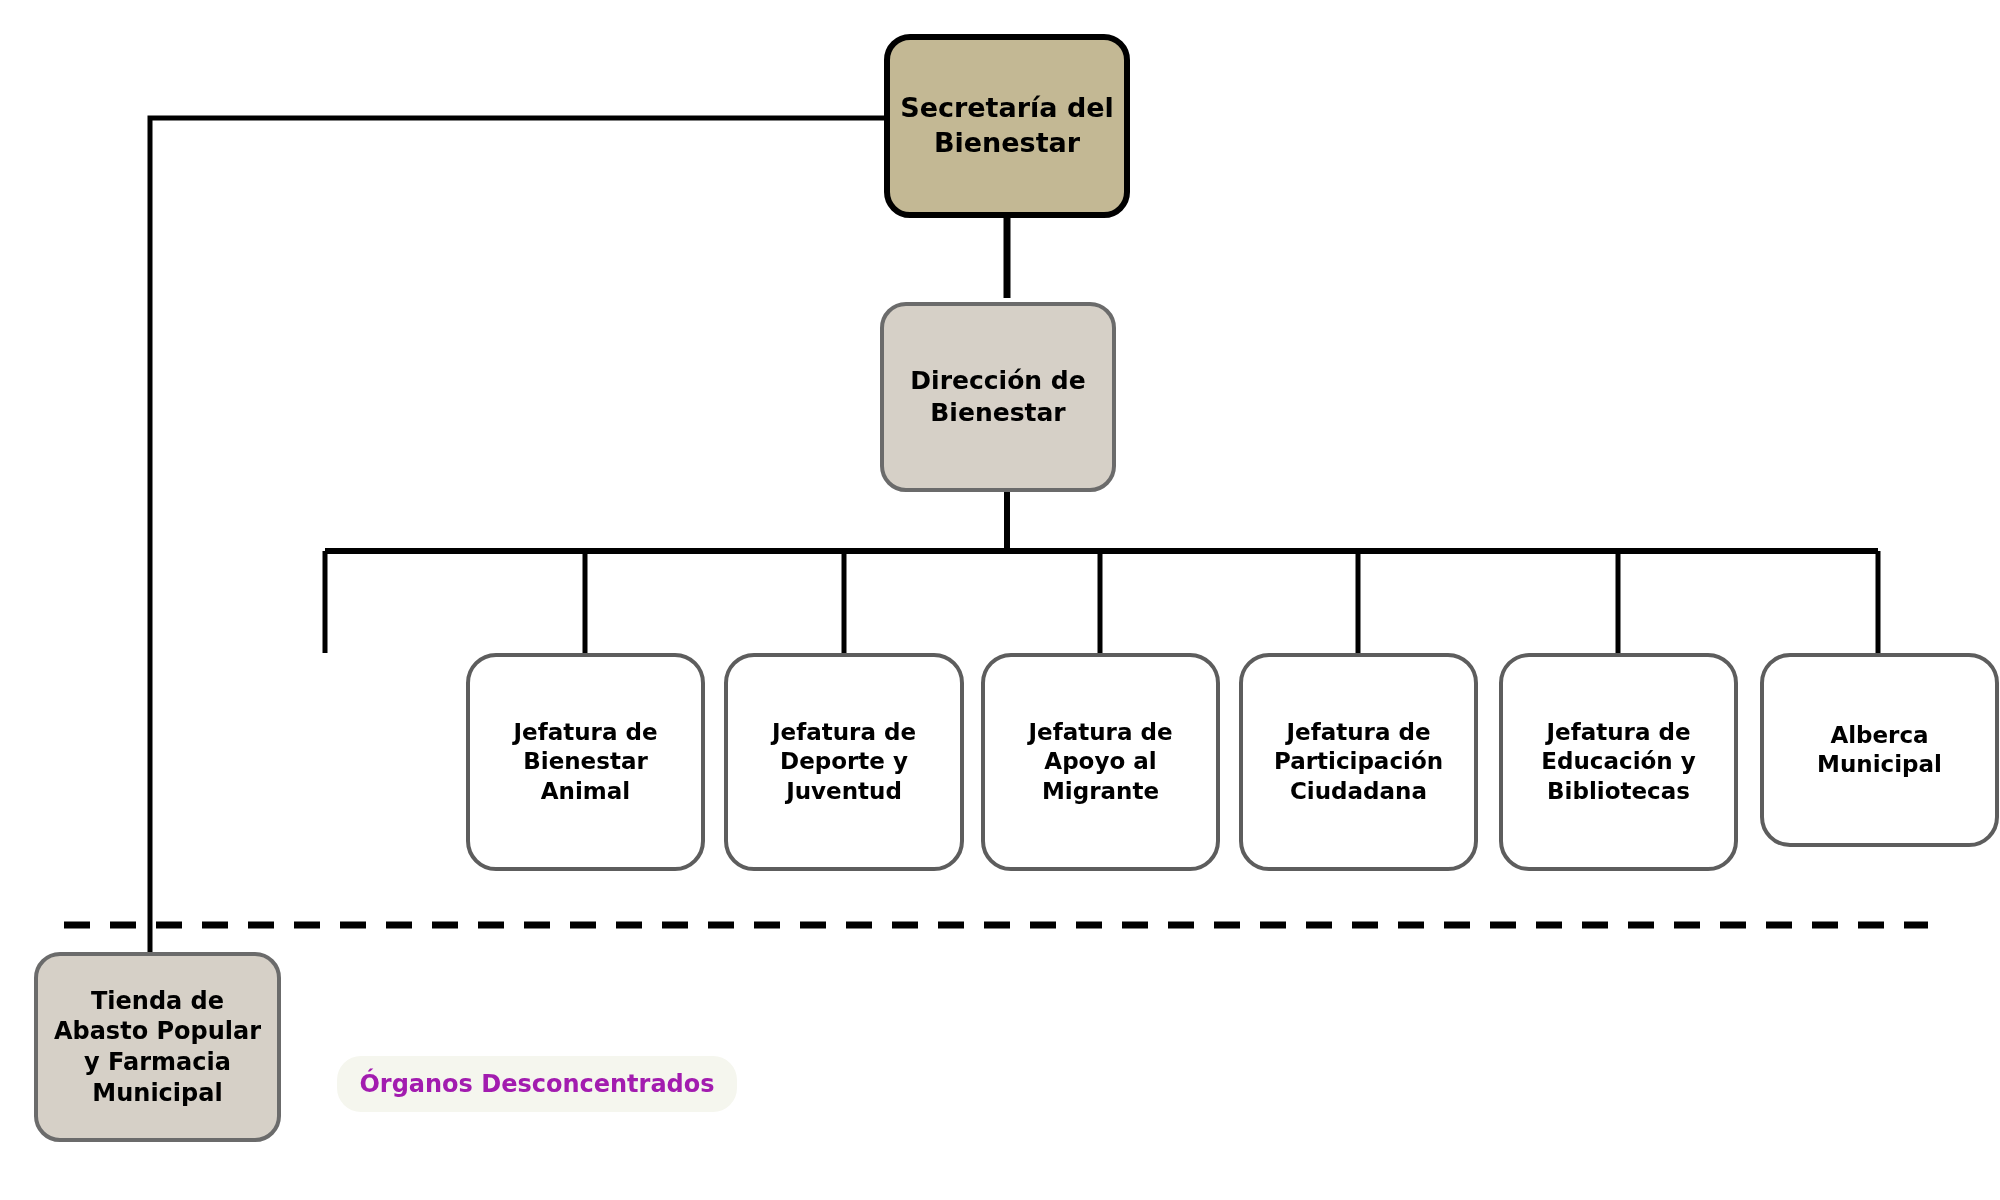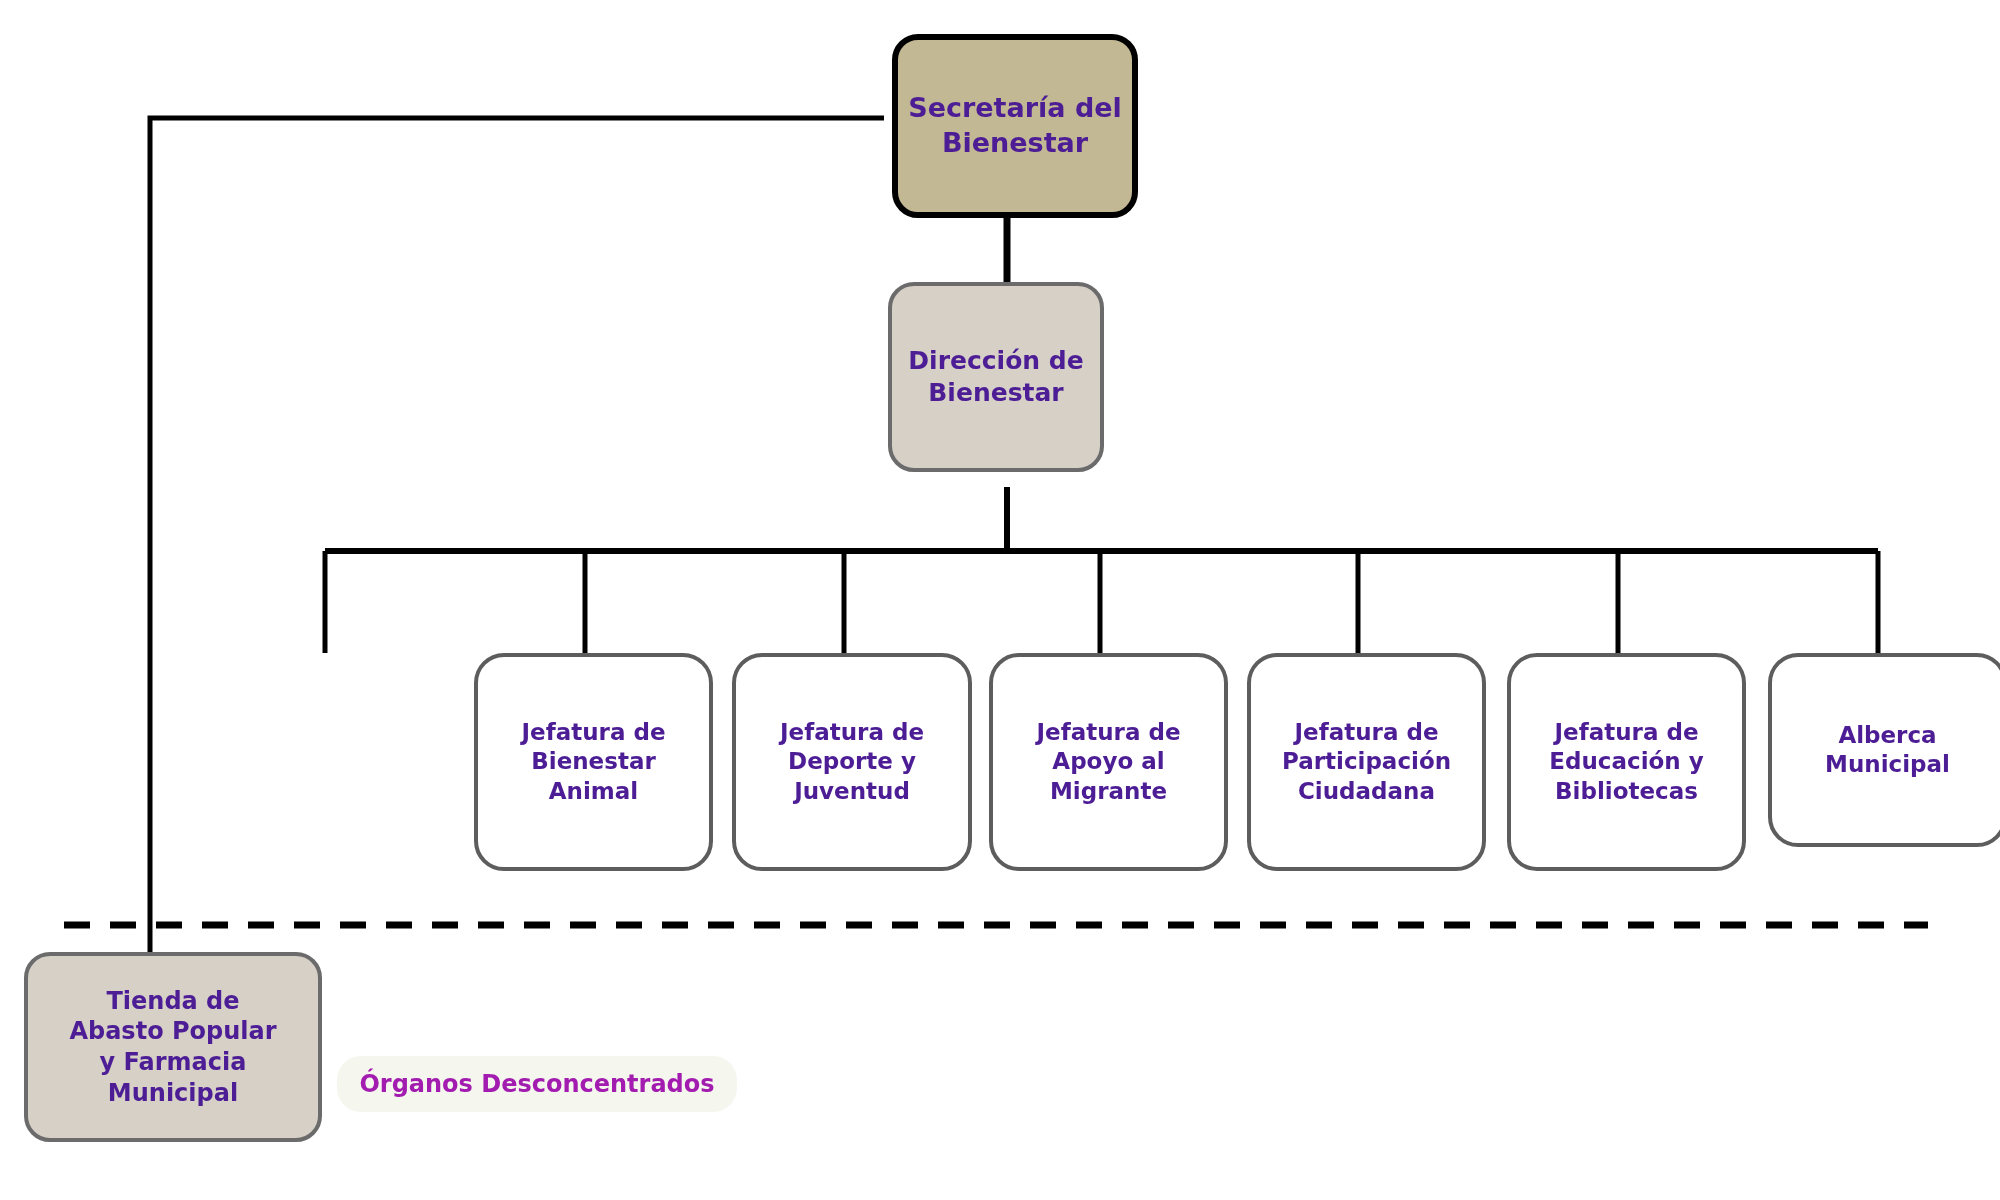--- a/index.html
+++ b/index.html
@@ -25,26 +25,25 @@
     height: 1200px;
   }
 
   .node {
     position: absolute;
     box-sizing: border-box;
     display: flex;
     align-items: center;
     justify-content: center;
     text-align: center;
-    color: #4c1d95;
+    color: #000000;
     font-weight: bold;
     line-height: 1.28;
     white-space: pre-line;
     z-index: 5;
-    margin-left: 8px;
   }
 
   .node-root {
     background: #c3b894;
     border: 6px solid #000000;
     border-radius: 26px;
     font-size: 27px;
   }
 
   .node-dir {
@@ -104,21 +103,21 @@
     <path d="M 1358 551 L 1358 653" fill="none" stroke="#000000" stroke-width="5"></path>
     <path d="M 1618 551 L 1618 653" fill="none" stroke="#000000" stroke-width="5"></path>
     <path d="M 1878 551 L 1878 653" fill="none" stroke="#000000" stroke-width="5"></path>
 
     <path d="M 64 925 L 1928 925" fill="none" stroke="#000000" stroke-width="7" stroke-dasharray="26 20"></path>
   </svg>
 
   <div class="node node-root" style="left:884px; top:34px; width:246px; height:184px;">Secretaría del
 Bienestar</div>
 
-  <div class="node node-dir" style="left:880px; top:282px; width:216px; height:190px;">Dirección de
+  <div class="node node-dir" style="left:880px; top:302px; width:236px; height:190px;">Dirección de
 Bienestar</div>
 
 
   <div class="node node-unit" style="left:466px; top:653px; width:239px; height:218px;">Jefatura de
 Bienestar
 Animal</div>
 
   <div class="node node-unit" style="left:724px; top:653px; width:240px; height:218px;">Jefatura de
 Deporte y
 Juventud</div>
@@ -131,20 +130,20 @@
 Participación
 Ciudadana</div>
 
   <div class="node node-unit" style="left:1499px; top:653px; width:239px; height:218px;">Jefatura de
 Educación y
 Bibliotecas</div>
 
   <div class="node node-unit" style="left:1760px; top:653px; width:239px; height:194px;">Alberca
 Municipal</div>
 
-  <div class="node node-decon" style="left:16px; top:952px; width:298px; height:190px;">Tienda de
+  <div class="node node-decon" style="left:34px; top:952px; width:247px; height:190px;">Tienda de
 Abasto Popular
 y Farmacia
 Municipal</div>
 
   <div class="legend-pill" style="left:337px; top:1056px; width:400px; height:56px;">Órganos Desconcentrados</div>
 
 </div>
 
 </body></html>

